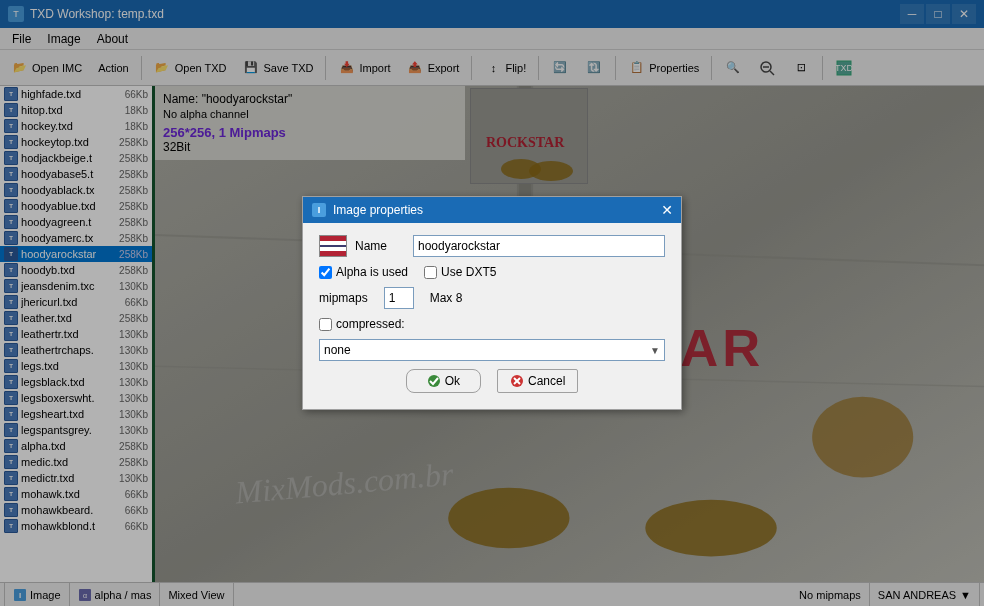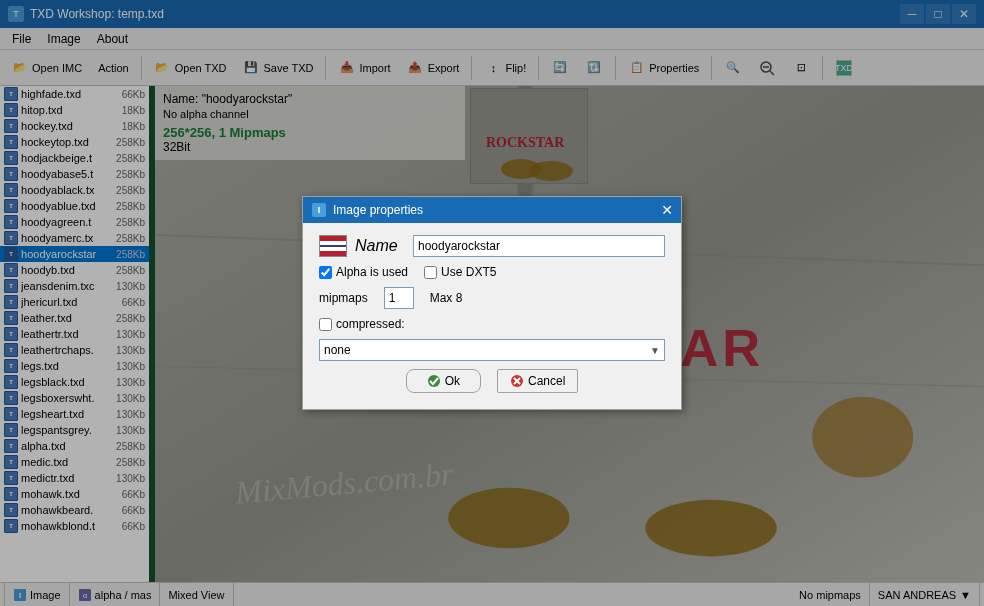--- a/index.html
+++ b/index.html
@@ -54,21 +54,21 @@
     .content-area {
       display: flex;
       height: calc(606px - 28px - 22px - 36px - 24px);
     }
 
     
     .file-list {
       width: 155px;
       min-width: 155px;
       background: white;
-      border-right: 6px solid #14532d;
+      border-right: 3px solid #14532d;
       overflow-y: auto;
       overflow-x: hidden;
     }
     .file-item {
       display: flex;
       align-items: center;
       padding: 1px 4px;
       cursor: pointer;
       white-space: nowrap;
       font-size: 11px;
@@ -156,21 +156,21 @@
         white 25%, white 45%,
         #3c3b6e 45%, #3c3b6e 55%,
         white 55%, white 75%,
         #b22234 75%, #b22234 100%
       );
       border: 1px solid #888;
       flex-shrink: 0;
     }
 
     .dialog-row { display: flex; align-items: center; margin-bottom: 8px; gap: 8px; }
-    .dialog-label { width: 50px; font-size: 16px; font-style: italic; }
+    .dialog-label { width: 50px; font-size: 12px; }
     .dialog-input {
       flex: 1; height: 22px; border: 1px solid #7a9cbd; background: white;
       padding: 2px 4px; font-size: 12px;
     }
     .dialog-input-full {
       width: 100%; height: 22px; border: 1px solid #7a9cbd; background: white;
       padding: 2px 4px; font-size: 12px; margin-bottom: 8px;
     }
 
     .checkbox-row { display: flex; gap: 16px; margin-bottom: 8px; }
@@ -503,21 +503,21 @@
         <text x="280" y="280" font-size="52" font-weight="900" font-family="Impact, Arial Black, sans-serif" fill="#b22234" letter-spacing="4" opacity="0.9">ROCKSTAR</text>
 
         <rect x="360" y="0" width="12" height="200" fill="#888880" opacity="0.6"></rect>
         <rect x="358" y="0" width="16" height="200" fill="#777770" opacity="0.3"></rect>
       </svg>
     </div>
 
     <div style="position:absolute; top:0; left:0; width:310px; background:rgba(220,220,215,0.92); padding:6px 8px;">
       <div style="font-size:12px; margin-bottom:2px;">Name: "hoodyarockstar"</div>
       <div style="font-size:11px; margin-bottom:5px;">No alpha channel</div>
-      <div style="font-size:13px; font-weight:bold; color:#15803d;">256*256, 1 Mipmaps</div>
+      <div style="font-size:13px; font-weight:bold; color:#6d28d9;">256*256, 1 Mipmaps</div>
       <div style="font-size:12px;">32Bit</div>
     </div>
 
     <div style="position:absolute; top:2px; left:315px; width:118px; height:96px; background:#666; border:1px solid #888; overflow:hidden;">
       <svg width="118" height="96" viewBox="0 0 118 96">
         <rect width="118" height="96" fill="#9a9a92"></rect>
         <text x="15" y="58" font-size="14" font-weight="900" font-family="Impact" fill="#b22234">ROCKSTAR</text>
         <ellipse cx="50" cy="80" rx="20" ry="10" fill="#8B6914" opacity="0.8"></ellipse>
         <ellipse cx="80" cy="82" rx="22" ry="10" fill="#8B6914" opacity="0.8"></ellipse>
       </svg>

